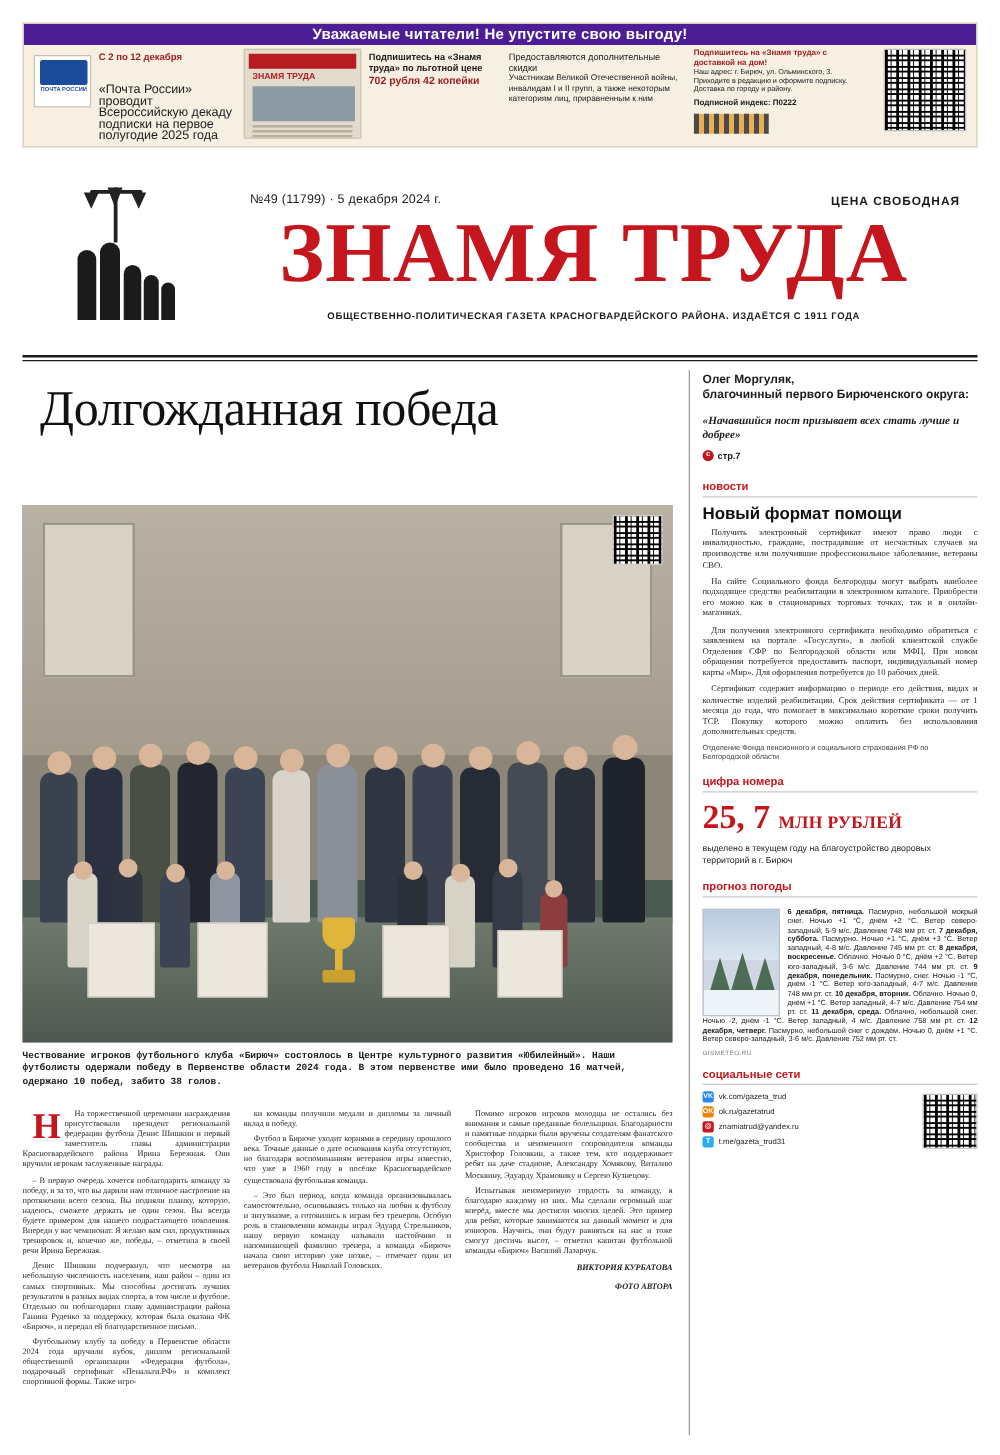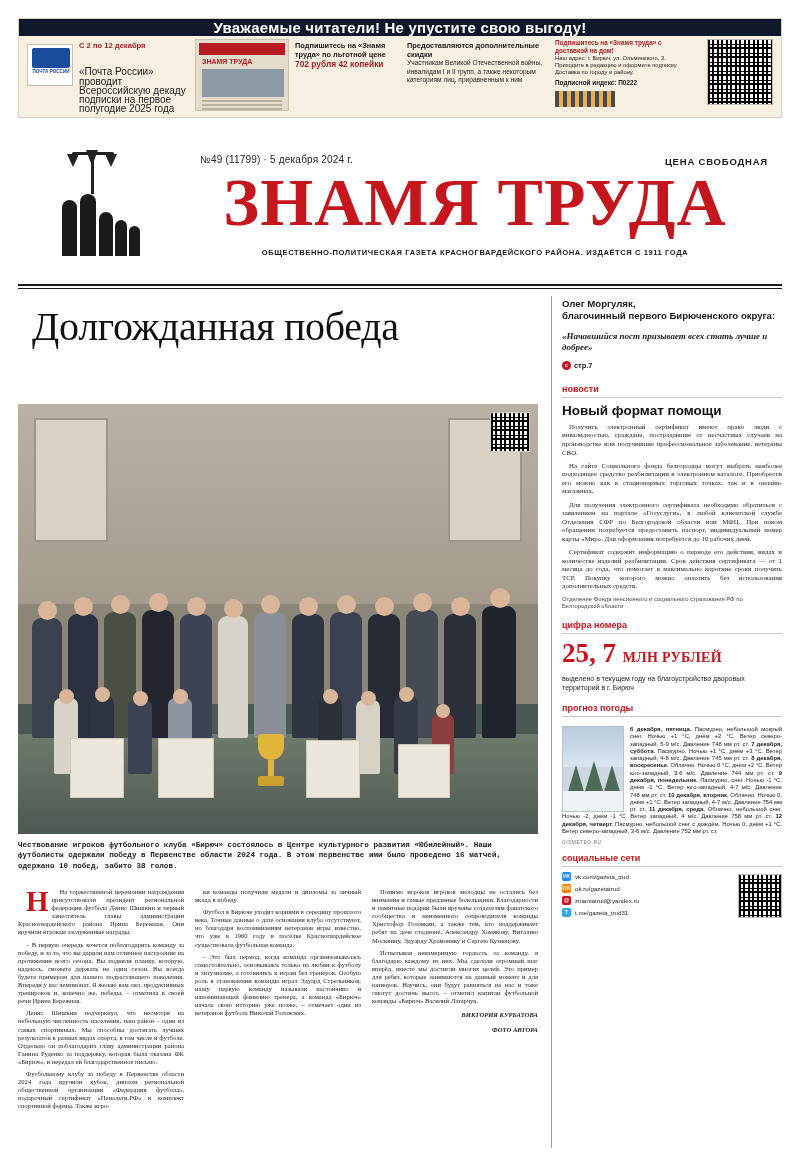--- a/index.html
+++ b/index.html
@@ -8,22 +8,22 @@
     width:800px;height:1164px;background:#ffffff;position:relative;overflow:hidden;
     box-sizing:border-box;
   }
   
   .ad-banner{
     position:absolute;left:18px;top:18px;width:764px;height:100px;
     background:#f6efe2;border:1px solid #d8cfbd;box-sizing:border-box;
     overflow:hidden;
   }
   .ad-strip{
-    position:absolute;left:0;top:0;width:100%;height:17px;background:#0f172a;
-    color:#fff;font-size:15px;line-height:17px;text-align:center;font-weight:bold;
+    position:absolute;left:0;top:0;width:100%;height:17px;background:#4c1d95;
+    color:#fff;font-size:12px;line-height:17px;text-align:center;font-weight:bold;
     font-family:"Liberation Sans",sans-serif;letter-spacing:.2px;
   }
   .ad-body{position:absolute;left:0;top:17px;right:0;bottom:0;}
   .ad-post-logo{
     position:absolute;left:8px;top:8px;width:46px;height:42px;background:#fff;
     border:1px solid #c9c0ae;box-sizing:border-box;
   }
   .ad-post-logo .pbird{
     position:absolute;left:4px;top:3px;width:38px;height:20px;background:#1b4b9b;
     border-radius:2px;
@@ -43,21 +43,21 @@
     border:1px solid #cdc3ae;box-sizing:border-box;overflow:hidden;
   }
   .ad-news-img .nm-top{position:absolute;left:3px;top:3px;right:3px;height:12px;background:#b71c22;}
   .ad-news-img .nm-title{position:absolute;left:6px;top:18px;font-size:7px;color:#b71c22;font-weight:bold;font-family:"Liberation Sans",sans-serif;}
   .ad-news-img .nm-ph{position:absolute;left:6px;top:29px;width:82px;height:28px;background:#8d9aa6;}
   .ad-news-img .nm-l{position:absolute;left:6px;right:6px;height:2px;background:#b9b0a0;}
   .ad-c2{left:276px;width:100px;}
   .ad-c2 .hl{font-weight:bold;font-size:7.4px;line-height:9.2px;}
   .ad-c2 .price{color:#9d1b1f;font-weight:bold;font-size:8.4px;}
   .ad-c3{left:388px;width:138px;}
-  .ad-c3 .hl{font-weight:bold;font-size:7.4px;line-height:9.2px;}
+  .ad-c3 .hl{font-weight:normal;font-size:7.4px;line-height:9.2px;}
   .ad-c3 .tx{font-size:6.6px;line-height:8.4px;}
   .ad-right{
     position:absolute;right:8px;top:3px;width:218px;height:74px;
   }
   .ad-sub{
     position:absolute;left:0;top:0;width:124px;font-family:"Liberation Sans",sans-serif;
     font-size:5.8px;line-height:7.2px;color:#1b1b1b;
   }
   .ad-sub .h{font-weight:bold;font-size:6.4px;color:#9d1b1f;line-height:8px;}
   .ad-sub .idx{font-weight:bold;font-size:6.4px;margin-top:2px;}

